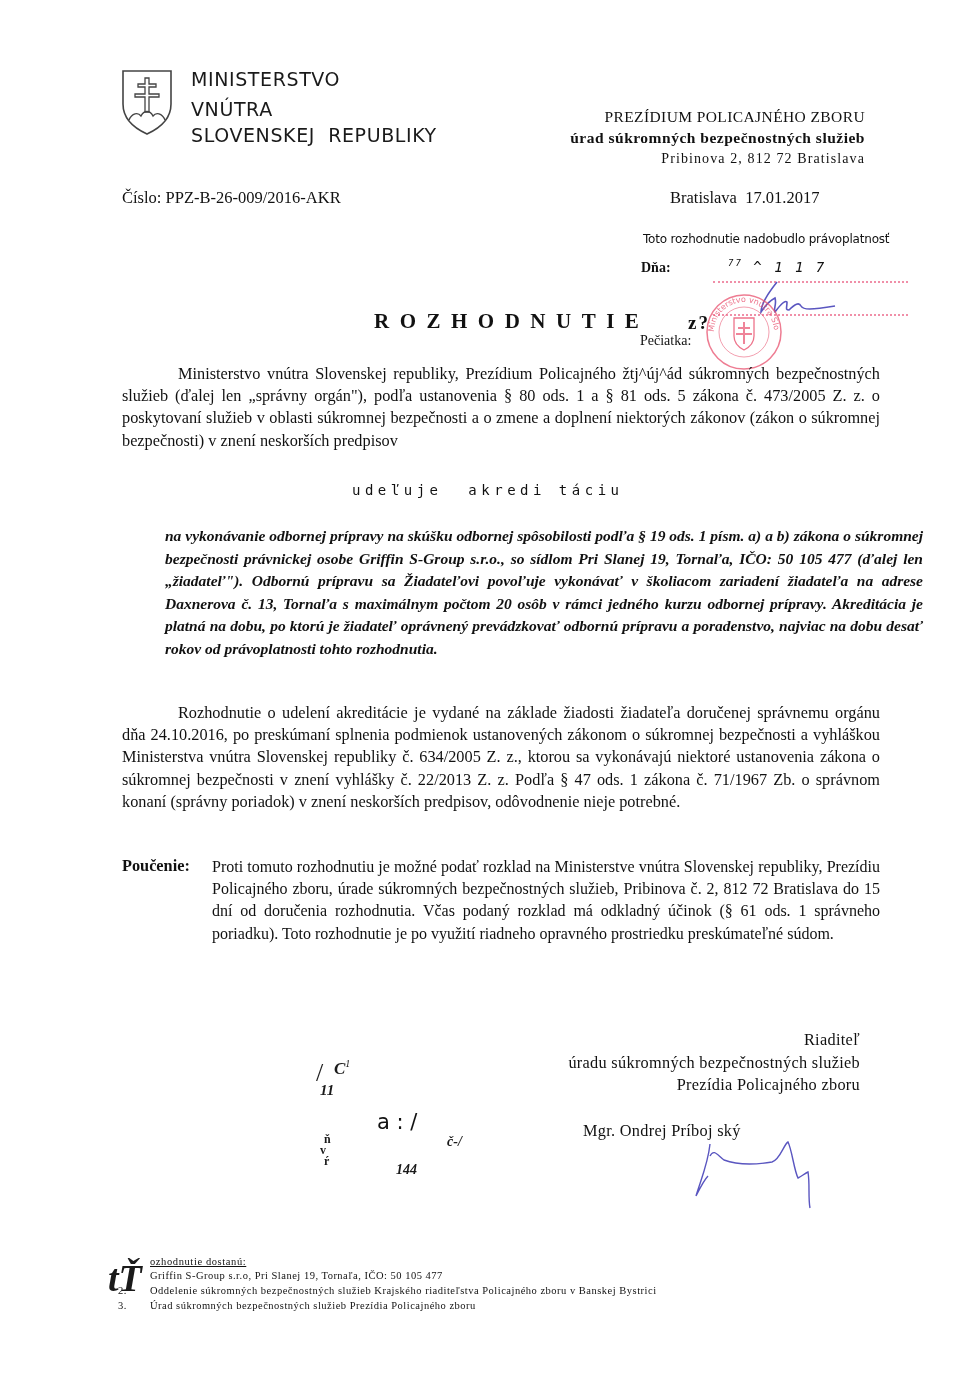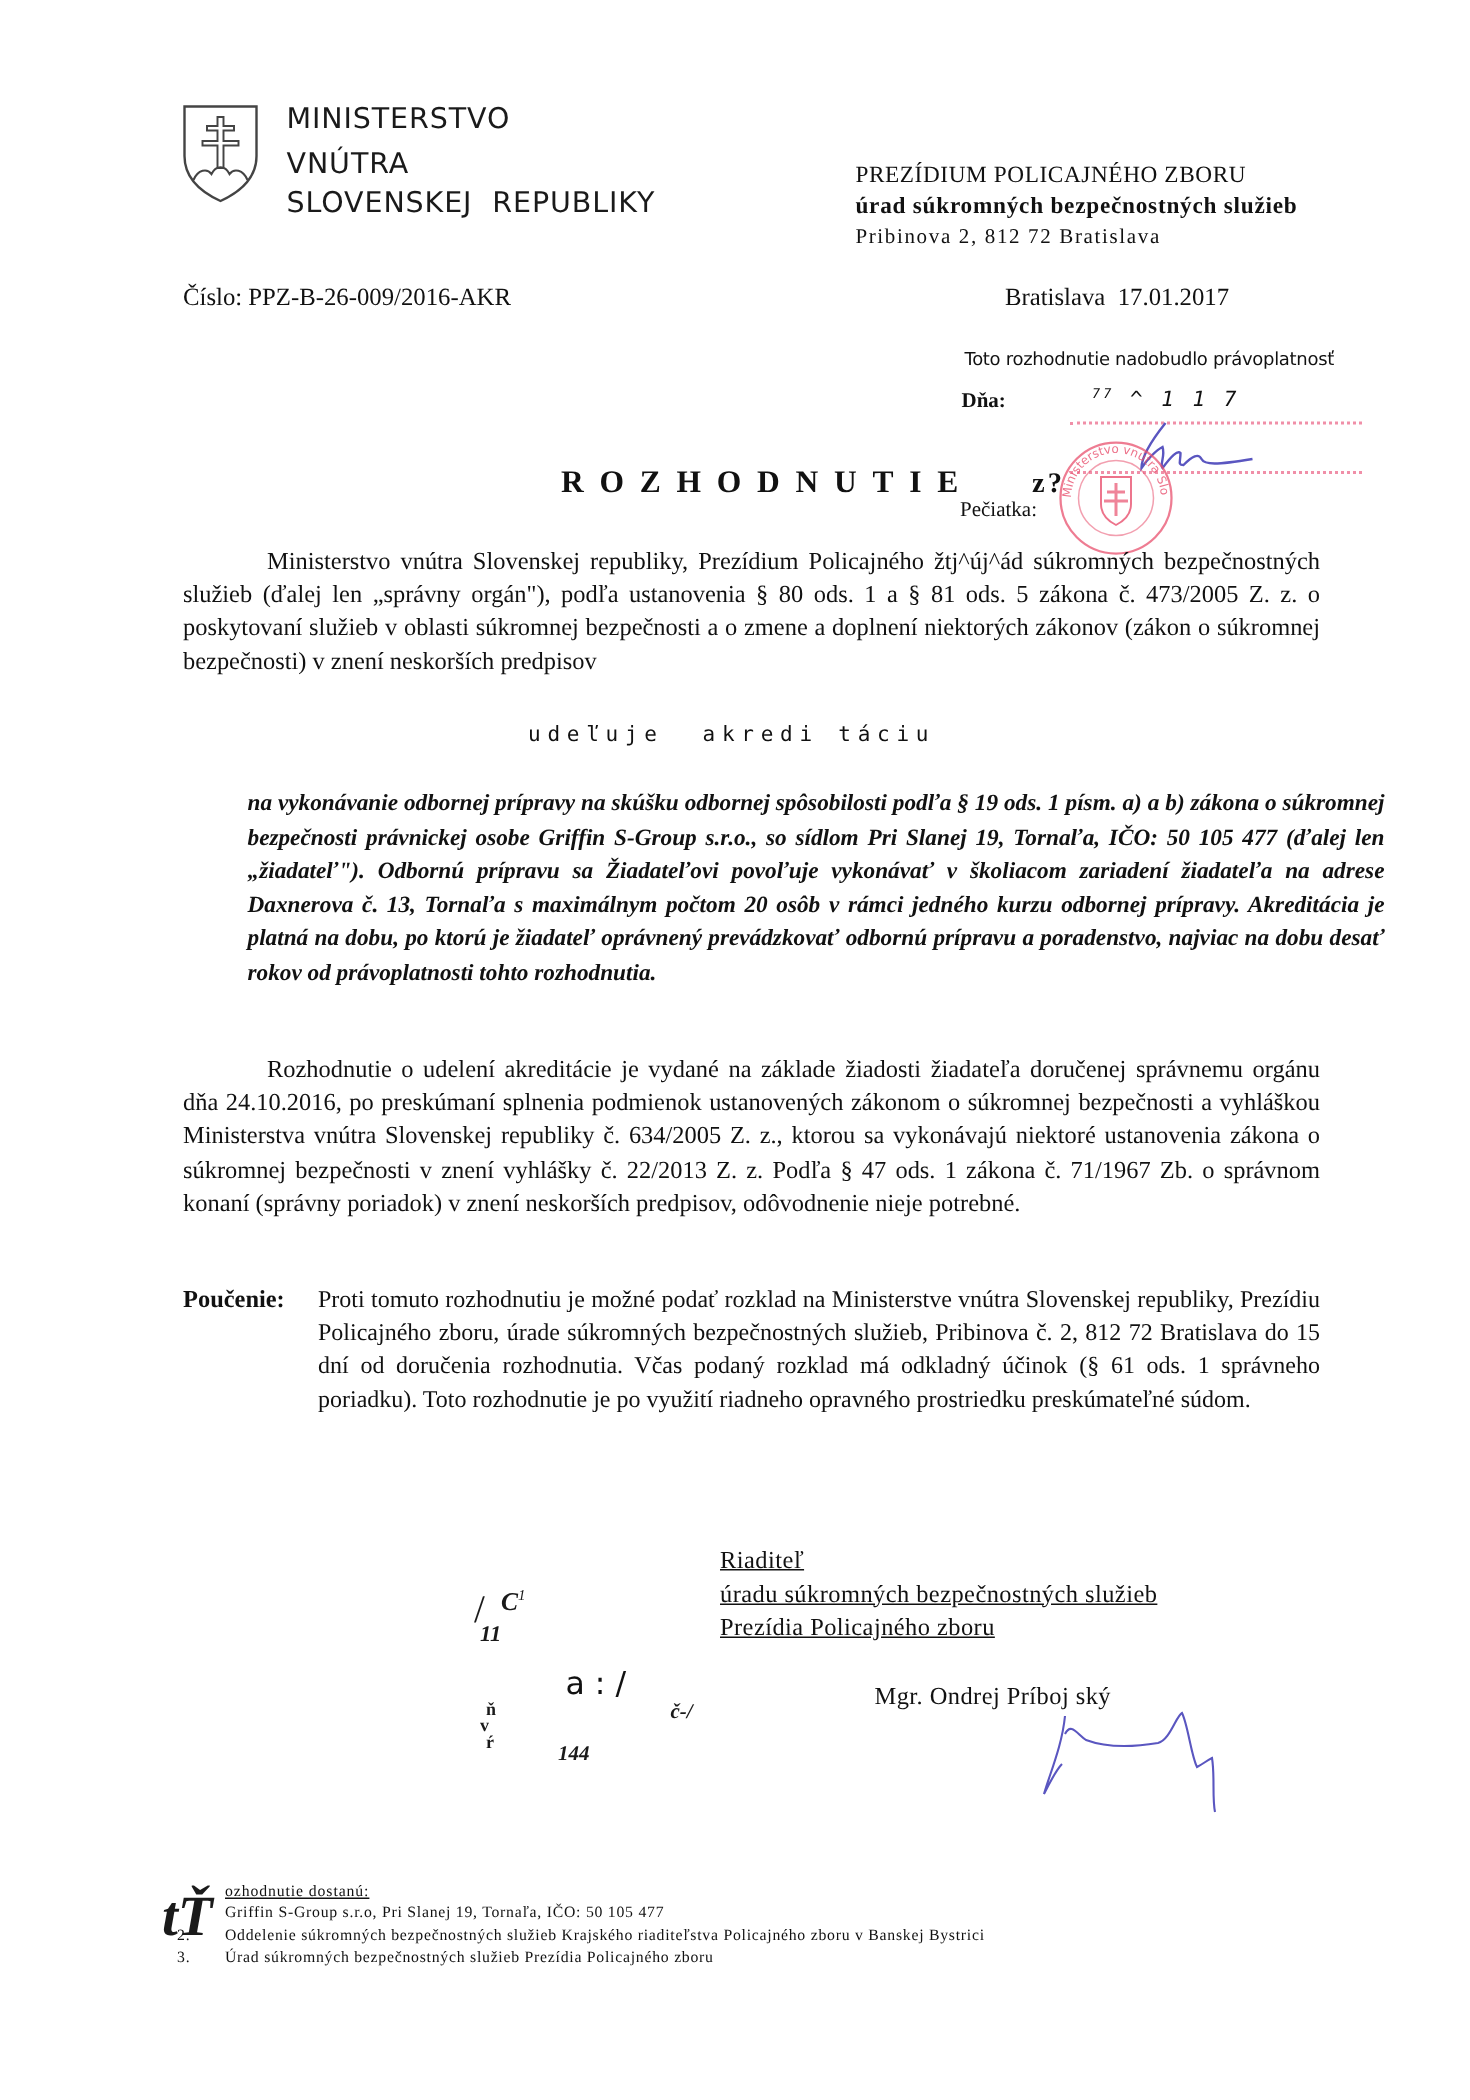--- a/index.html
+++ b/index.html
@@ -2,21 +2,21 @@
 <html><head>
 <meta charset="utf-8">
 <style>
   html, body { margin: 0; padding: 0; background: #ffffff; }
   body { width: 980px; height: 1400px; position: relative; overflow: hidden; color: #111; font-family: "Liberation Serif", serif; }
   .abs { position: absolute; }
   .ministry { left: 191px; top: 66px; font-family: "DejaVu Sans", sans-serif; font-size: 19px; line-height: 26px; letter-spacing: 0.6px; color: #1a1a1a; }
   .ministry div { white-space: nowrap; }
   .ministry .l1 { margin-bottom: 4px; }
   .crest { left: 120px; top: 68px; width: 54px; height: 68px; }
-  .presidium { right: 115px; top: 106px; font-size: 15.5px; line-height: 21px; letter-spacing: 0.4px; }
+  .presidium { right: 115px; top: 106px; text-align: right; font-size: 15.5px; line-height: 21px; letter-spacing: 0.4px; }
   .presidium .bold { font-weight: bold; letter-spacing: 0.5px; }
   .presidium .addr { font-size: 14px; letter-spacing: 1.1px; }
   .cislo { left: 122px; top: 188px; font-size: 16.5px; white-space: nowrap; }
   .date { left: 670px; top: 188px; font-size: 16.5px; white-space: nowrap; }
   .legal-note { left: 643px; top: 232px; font-family: "DejaVu Sans", sans-serif; font-size: 12px; letter-spacing: -0.2px; white-space: nowrap; }
   .dna-label { left: 641px; top: 260px; font-size: 14px; font-weight: bold; font-family: "Liberation Serif", serif; }
   .dna-value { left: 728px; top: 258px; font-family: "DejaVu Sans Mono", monospace; font-size: 14px; letter-spacing: 2px; white-space: nowrap; font-style: italic; }
   .dna-value sup { font-size: 9px; }
   .dotline { left: 713px; height: 0; width: 195px; border-top: 2px dotted #f08fa8; }
   .title { left: 374px; top: 309px; font-weight: bold; font-size: 21px; letter-spacing: 10.5px; white-space: nowrap; }
@@ -25,21 +25,21 @@
   .stamp { left: 704px; top: 292px; width: 80px; height: 80px; }
   .sig1 { left: 755px; top: 280px; width: 90px; height: 40px; }
   .para { left: 122px; width: 758px; font-size: 16.3px; line-height: 22.2px; text-align: justify; }
   .para1 { top: 363px; }
   .indent { text-indent: 56px; }
   .grant { left: 352px; top: 482px; font-family: "DejaVu Sans Mono", monospace; font-size: 14px; letter-spacing: 4.5px; white-space: nowrap; }
   .italic-para { left: 122px; top: 525px; width: 758px; font-size: 15.5px; line-height: 22.5px; font-style: italic; font-weight: bold; text-align: justify; font-family: "Liberation Serif", serif; margin-left: 43px; }
   .para2 { top: 702px; }
   .poucenie-label { left: 122px; top: 856px; font-weight: bold; font-size: 16.3px; white-space: nowrap; }
   .poucenie-text { left: 212px; top: 856px; width: 668px; font-size: 16px; line-height: 22.2px; text-align: justify; }
-  .sign-block { left: 480px; top: 1029px; width: 380px; text-align: left; font-size: 16.3px; line-height: 22.5px; letter-spacing: 0.3px; text-decoration: underline; }
+  .sign-block { left: 480px; top: 1029px; width: 380px; text-align: right; font-size: 16.3px; line-height: 22.5px; letter-spacing: 0.3px; }
   .sign-name { left: 583px; top: 1121px; font-size: 16.3px; white-space: nowrap; letter-spacing: 0.3px; }
   .sig2 { left: 690px; top: 1140px; width: 140px; height: 70px; }
   .scrib { font-family: "Liberation Serif", serif; color: #1a1a1a; }
   .recipients-title { left: 150px; top: 1256px; font-size: 10.5px; text-decoration: underline; letter-spacing: 0.6px; white-space: nowrap; }
   .rec { left: 118px; font-size: 10.5px; letter-spacing: 0.5px; white-space: nowrap; }
   .rec .num { display: inline-block; width: 32px; }
   .tT { left: 108px; top: 1258px; font-size: 38px; font-weight: bold; font-style: italic; line-height: 40px; }
 </style>
 </head>
 <body>
@@ -119,21 +119,21 @@
 <div class="abs scrib" style="left:316px; top:1058px; font-size:26px; font-weight:normal;">/</div>
 <div class="abs scrib" style="left:334px; top:1058px; font-size:17px; font-weight:bold; font-style:italic;"><span>C</span><sup style="font-size:10px;font-weight:normal">1</sup></div>
 <div class="abs scrib" style="left:320px; top:1082px; font-size:15px; font-weight:bold; font-style:italic;">11</div>
 <div class="abs" style="left:377px; top:1110px; font-size:21px; font-family:'DejaVu Sans', sans-serif; white-space:pre;">a : /</div>
 <div class="abs scrib" style="left:316px; top:1134px; font-size:12px; line-height:11px; font-weight:bold;">
   <div style="padding-left:8px">ň</div>
   <div style="padding-left:4px">v</div>
   <div style="padding-left:8px">ŕ</div>
 </div>
 <div class="abs scrib" style="left:447px; top:1134px; font-size:14px; font-weight:bold; font-style:italic;">č-/</div>
-<div class="abs scrib" style="left:372px; top:1162px; font-size:14px; font-weight:bold; font-style:italic;">144</div>
+<div class="abs scrib" style="left:396px; top:1162px; font-size:14px; font-weight:bold; font-style:italic;">144</div>
 
 <div class="abs tT scrib">tŤ</div>
 
 <div class="abs recipients-title">ozhodnutie dostanú:</div>
 <div class="abs rec" style="top:1270px">
   <span class="num" style="visibility:hidden">1.</span><span>Griffin S-Group s.r.o, Pri Slanej 19, Tornaľa, IČO: 50 105 477</span>
 </div>
 <div class="abs rec" style="top:1285px">
   <span class="num">2.</span><span>Oddelenie súkromných bezpečnostných služieb Krajského riaditeľstva Policajného zboru v Banskej Bystrici</span>
 </div>

